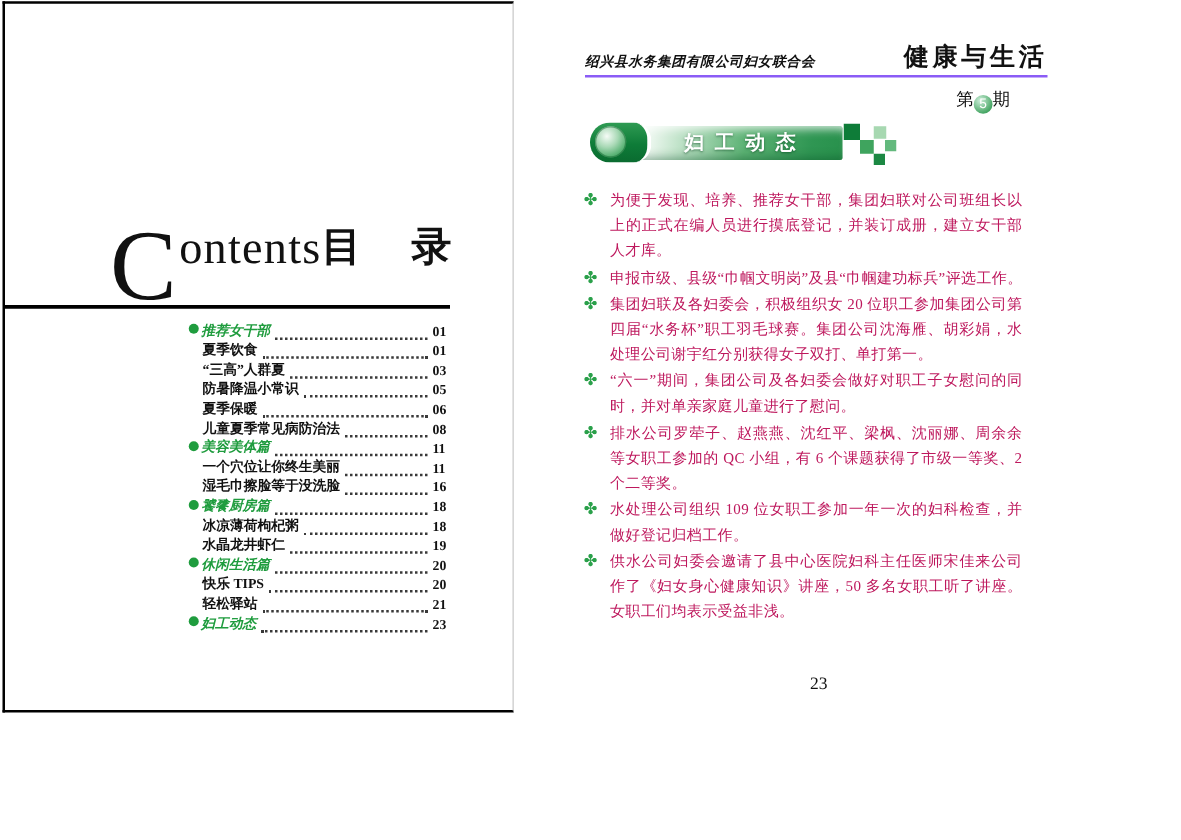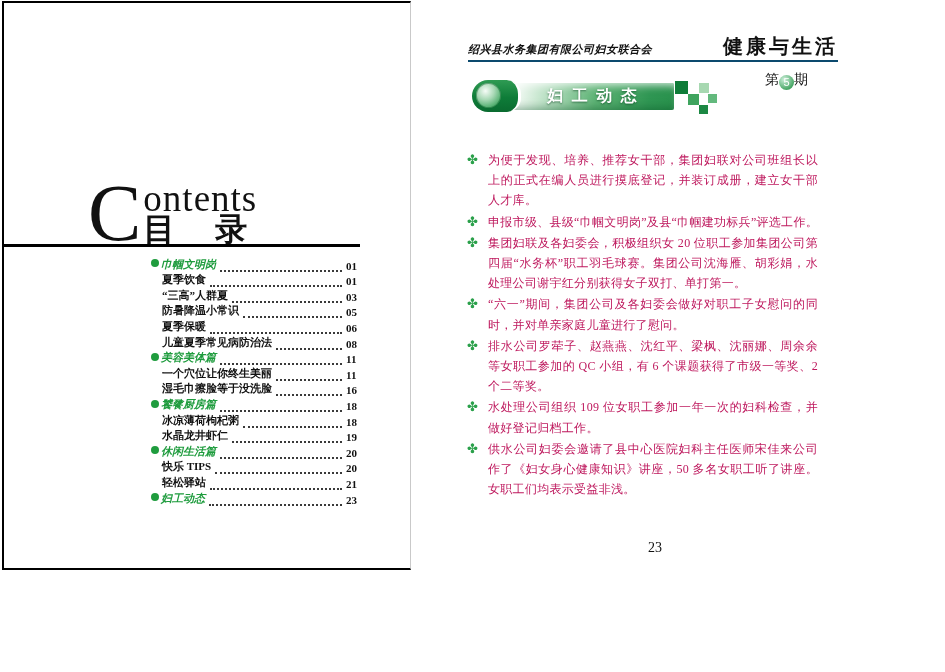--- a/index.html
+++ b/index.html
@@ -8,48 +8,48 @@
     font-family:"Liberation Serif","DejaVu Serif",serif;color:#111;
   }
   
   #left-page{
     position:absolute;left:2px;top:1px;width:406px;height:565px;background:#fff;
     border-top:2px solid #000;border-left:2px solid #000;border-bottom:2px solid #000;
     border-right:1px solid #c9c9c9;
   }
   .contents-title{position:absolute;left:84px;top:180px;display:flex;}
   .big-c{font-size:80px;line-height:60px;font-weight:400;}
-  .title-col{display:flex;flex-direction:column;margin-left:2px;}
+  .title-col{display:flex;flex-direction:row;margin-left:2px;}
   .ontents{font-size:37px;line-height:32px;letter-spacing:1px;}
   .mulu{font-size:32px;font-weight:bold;letter-spacing:16px;line-height:29px;}
   .title-rule{position:absolute;left:0;top:241px;width:356px;height:3px;background:#000;}
   .toc{position:absolute;left:147px;top:253px;width:213px;}
   .toc-row{display:flex;align-items:flex-end;height:15.6px;font-size:11px;font-weight:bold;}
   .toc-row.section .toc-label{color:var(--accent-green,#1f9c3e);font-style:italic;}
   .toc-row .dot{width:8px;height:8px;border-radius:50%;background:var(--accent-green,#1f9c3e);flex:none;align-self:center;margin:0 2px 1px 0;}
   .toc-row.item{padding-left:11px;}
   .toc-label{white-space:nowrap;}
   .leader{flex:1;border-bottom:2px dotted #3a3a3a;margin:0 4px;height:10px;min-width:8px;}
   .toc-page{width:18px;text-align:left;color:#111;font-style:normal;}
   
   #right-page{position:absolute;left:0;top:0;width:945px;height:672px;pointer-events:none;}
   #rp-header{
-    position:absolute;left:468px;top:36px;width:370px;border-bottom:2px solid #0c4a6e;
+    position:absolute;left:468px;top:36px;width:370px;border-bottom:2px solid #8b5cf6;
     padding-bottom:3px;display:flex;align-items:flex-end;justify-content:space-between;
   }
   .org{font-size:11px;font-weight:bold;font-style:italic;letter-spacing:0.5px;}
   .rp-title{font-size:20px;font-weight:bold;letter-spacing:3px;line-height:21px;font-family:"Liberation Sans","DejaVu Sans",sans-serif;text-align:right;}
   #issue-line{position:absolute;left:658px;top:71px;width:150px;text-align:right;font-size:14px;font-weight:normal;}
   .issue-ball{
     display:inline-block;width:15px;height:15px;border-radius:50%;
     background:radial-gradient(circle at 35% 30%, #cdeeda, var(--ball-mid,#4aa867) 70%, #2a8f4d);
     color:#fff;font-size:11px;line-height:15px;text-align:center;vertical-align:-2px;
     font-family:"Liberation Sans","DejaVu Sans",sans-serif;
   }
-  #banner{position:absolute;left:472px;top:80px;width:250px;height:36px;text-align:center;}
+  #banner{position:absolute;left:472px;top:98px;width:250px;height:36px;text-align:center;}
   .banner-bar{
     position:absolute;left:40px;top:3px;width:162px;height:27px;border-radius:2px;
     background:linear-gradient(100deg,#ffffff 0%,#cde9d4 16%,#5cb274 52%,var(--banner-mid,#2f9653) 84%,#28914c 100%);
     box-shadow:inset 0 7px 8px -5px rgba(255,255,255,.85), inset 0 -7px 8px -5px rgba(0,70,30,.4);
     display:flex;align-items:center;justify-content:center;
   }
   .banner-text{
     color:#fff;font-weight:bold;font-size:16px;letter-spacing:2px;white-space:nowrap;
     text-shadow:0 1px 2px rgba(0,60,25,.6);font-family:"Liberation Sans","DejaVu Sans",sans-serif;
   }
@@ -84,21 +84,21 @@
     <span class="title-col">
       <span class="ontents">ontents</span>
       <span class="mulu">目 录</span>
     </span>
   </div>
   <div class="title-rule"></div>
 
   <div class="toc">
     <div class="toc-row section">
         <span class="dot"></span>
-        <span class="toc-label">巾帼文明岗</span>
+        <span class="toc-label">推荐女干部</span>
         <span class="leader"></span>
         <span class="toc-page">01</span>
       </div>
     <div class="toc-row item">
         <span class="toc-label">夏季饮食</span>
         <span class="leader"></span>
         <span class="toc-page">01</span>
       </div>
     <div class="toc-row item">
         <span class="toc-label">“三高”人群夏</span>

